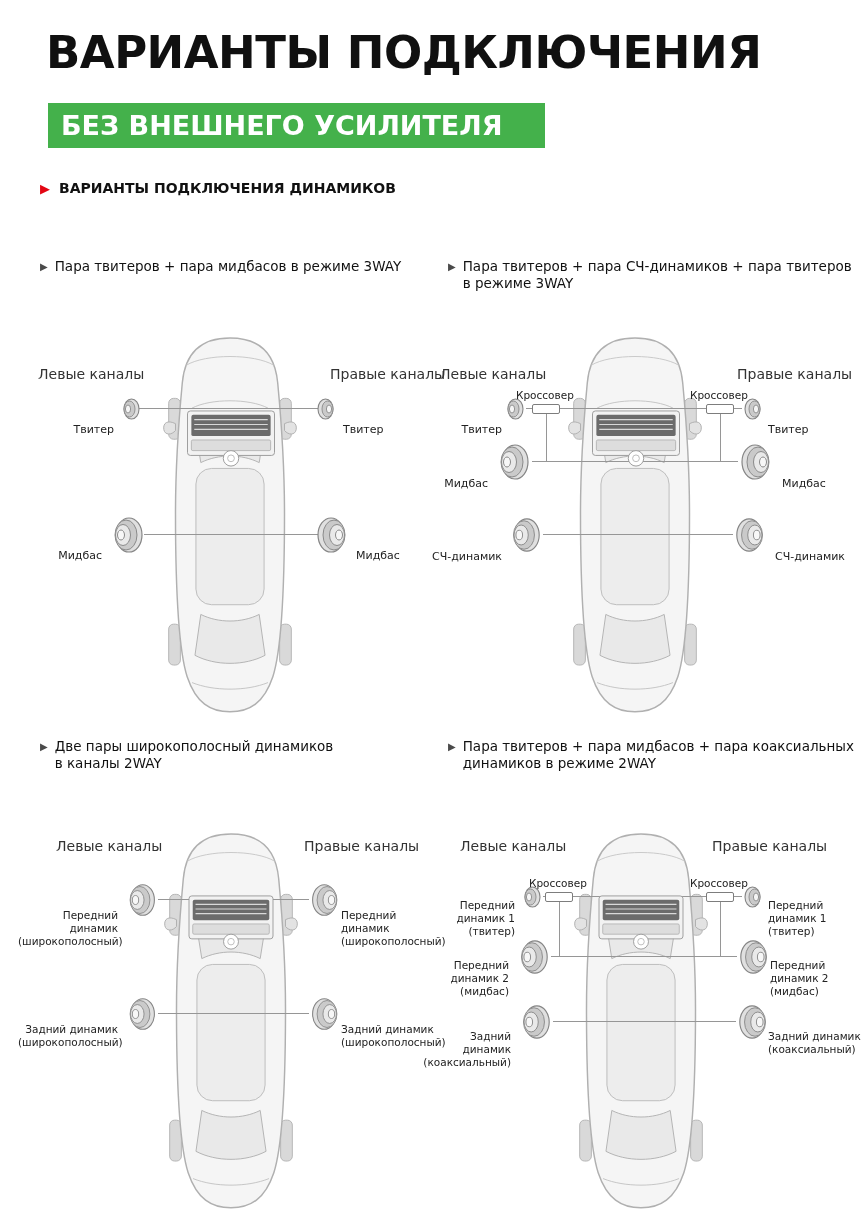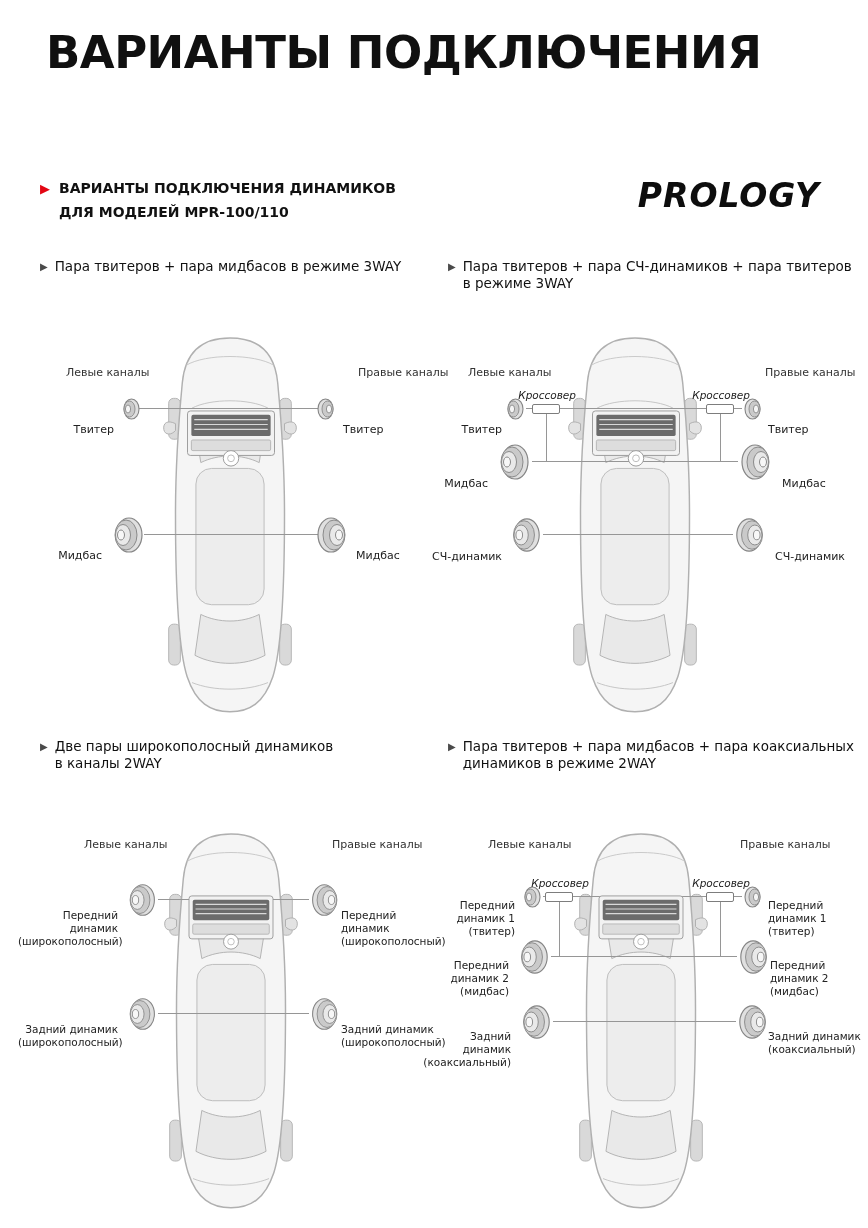--- a/index.html
+++ b/index.html
@@ -12,25 +12,25 @@
           padding-left:13px;box-sizing:border-box;white-space:nowrap;}
   .subhead{position:absolute;left:40px;top:176px;display:flex;gap:9px;}
   .subhead .lines{font-size:14px;font-weight:bold;line-height:24px;color:#111;}
   .red-arrow{color:#e30613;font-size:13px;line-height:25px;}
   .brand{position:absolute;right:48px;top:176px;font-size:33px;font-weight:bold;
          font-style:italic;letter-spacing:1px;color:#0d0d0d;}
   .panel{position:absolute;}
   .ptitle{position:absolute;display:flex;gap:7px;}
   .ptitle .bullet{color:#4a4a4a;font-size:10px;line-height:17px;}
   .ptitle .lines{font-size:13.5px;line-height:17px;color:#111;}
-  .clabel{position:absolute;font-size:11px;color:#333;white-space:nowrap;margin-left:28px;}
+  .clabel{position:absolute;font-size:14px;color:#333;white-space:nowrap;}
   .label{position:absolute;font-size:11px;color:#222;white-space:pre-line;line-height:13px;z-index:4;margin-top:21px;}
   .label.sm{font-size:10.5px;}
   .label.r{text-align:right;}
-  .xlabel{position:absolute;font-size:10.5px;color:#222;text-align:right;white-space:nowrap;z-index:4;font-style:italic;}
+  .xlabel{position:absolute;font-size:10.5px;color:#222;text-align:left;white-space:nowrap;z-index:4;}
   .wire{position:absolute;height:1px;background:#969696;z-index:1;}
   .vwire{position:absolute;width:1px;background:#969696;z-index:1;}
   .xover{position:absolute;width:28px;height:10px;background:#fff;border:1px solid #7d7d7d;
          border-radius:2px;box-sizing:border-box;z-index:3;}
   .car{position:absolute;z-index:0;}
   .hu{position:absolute;z-index:2;}
   .icon{position:absolute;z-index:3;}
   .flip{transform:scaleX(-1);}
 </style>
 </head>
@@ -73,28 +73,29 @@
       </symbol>
       <symbol id="spk-twt" viewBox="0 0 24 24">
         <ellipse cx="13.5" cy="12" rx="7.5" ry="10" fill="#e0e0e0" stroke="#858585" stroke-width="1.1"></ellipse>
         <ellipse cx="11.5" cy="12" rx="5.5" ry="8" fill="#cacaca" stroke="#8a8a8a" stroke-width="0.9"></ellipse>
         <ellipse cx="10" cy="12" rx="2.6" ry="4" fill="#f5f5f5" stroke="#8a8a8a" stroke-width="0.9"></ellipse>
       </symbol>
     </defs>
   </svg>
 
   <div class="h-title">ВАРИАНТЫ ПОДКЛЮЧЕНИЯ</div>
+  <div class="banner">
+    <span>БЕЗ ВНЕШНЕГО УСИЛИТЕЛЯ</span>
+  </div>
   <div class="subhead">
     <span class="red-arrow">▶</span>
     <div class="lines">
       <div>ВАРИАНТЫ ПОДКЛЮЧЕНИЯ ДИНАМИКОВ</div>
-      <div>ДЛЯ МОДЕЛЕЙ MPR-100/110</div>
-    </div>
-  </div>
-  <div class="brand">PROLOGY</div>
+    </div>
+  </div>
 
   <div class="panel" style="left:0;top:250px;width:434px;height:490px;">
     <div class="ptitle" style="left:40px;top:8px;">
       <span class="bullet">▶</span>
       <span class="lines">
         <span style="display:block">Пара твитеров + пара мидбасов в режиме 3WAY</span>
         <span style="display:block"></span>
       </span>
     </div>
     <svg class="car" style="left:157px;top:74px;" width="146" height="394" viewBox="0 0 150 400">

